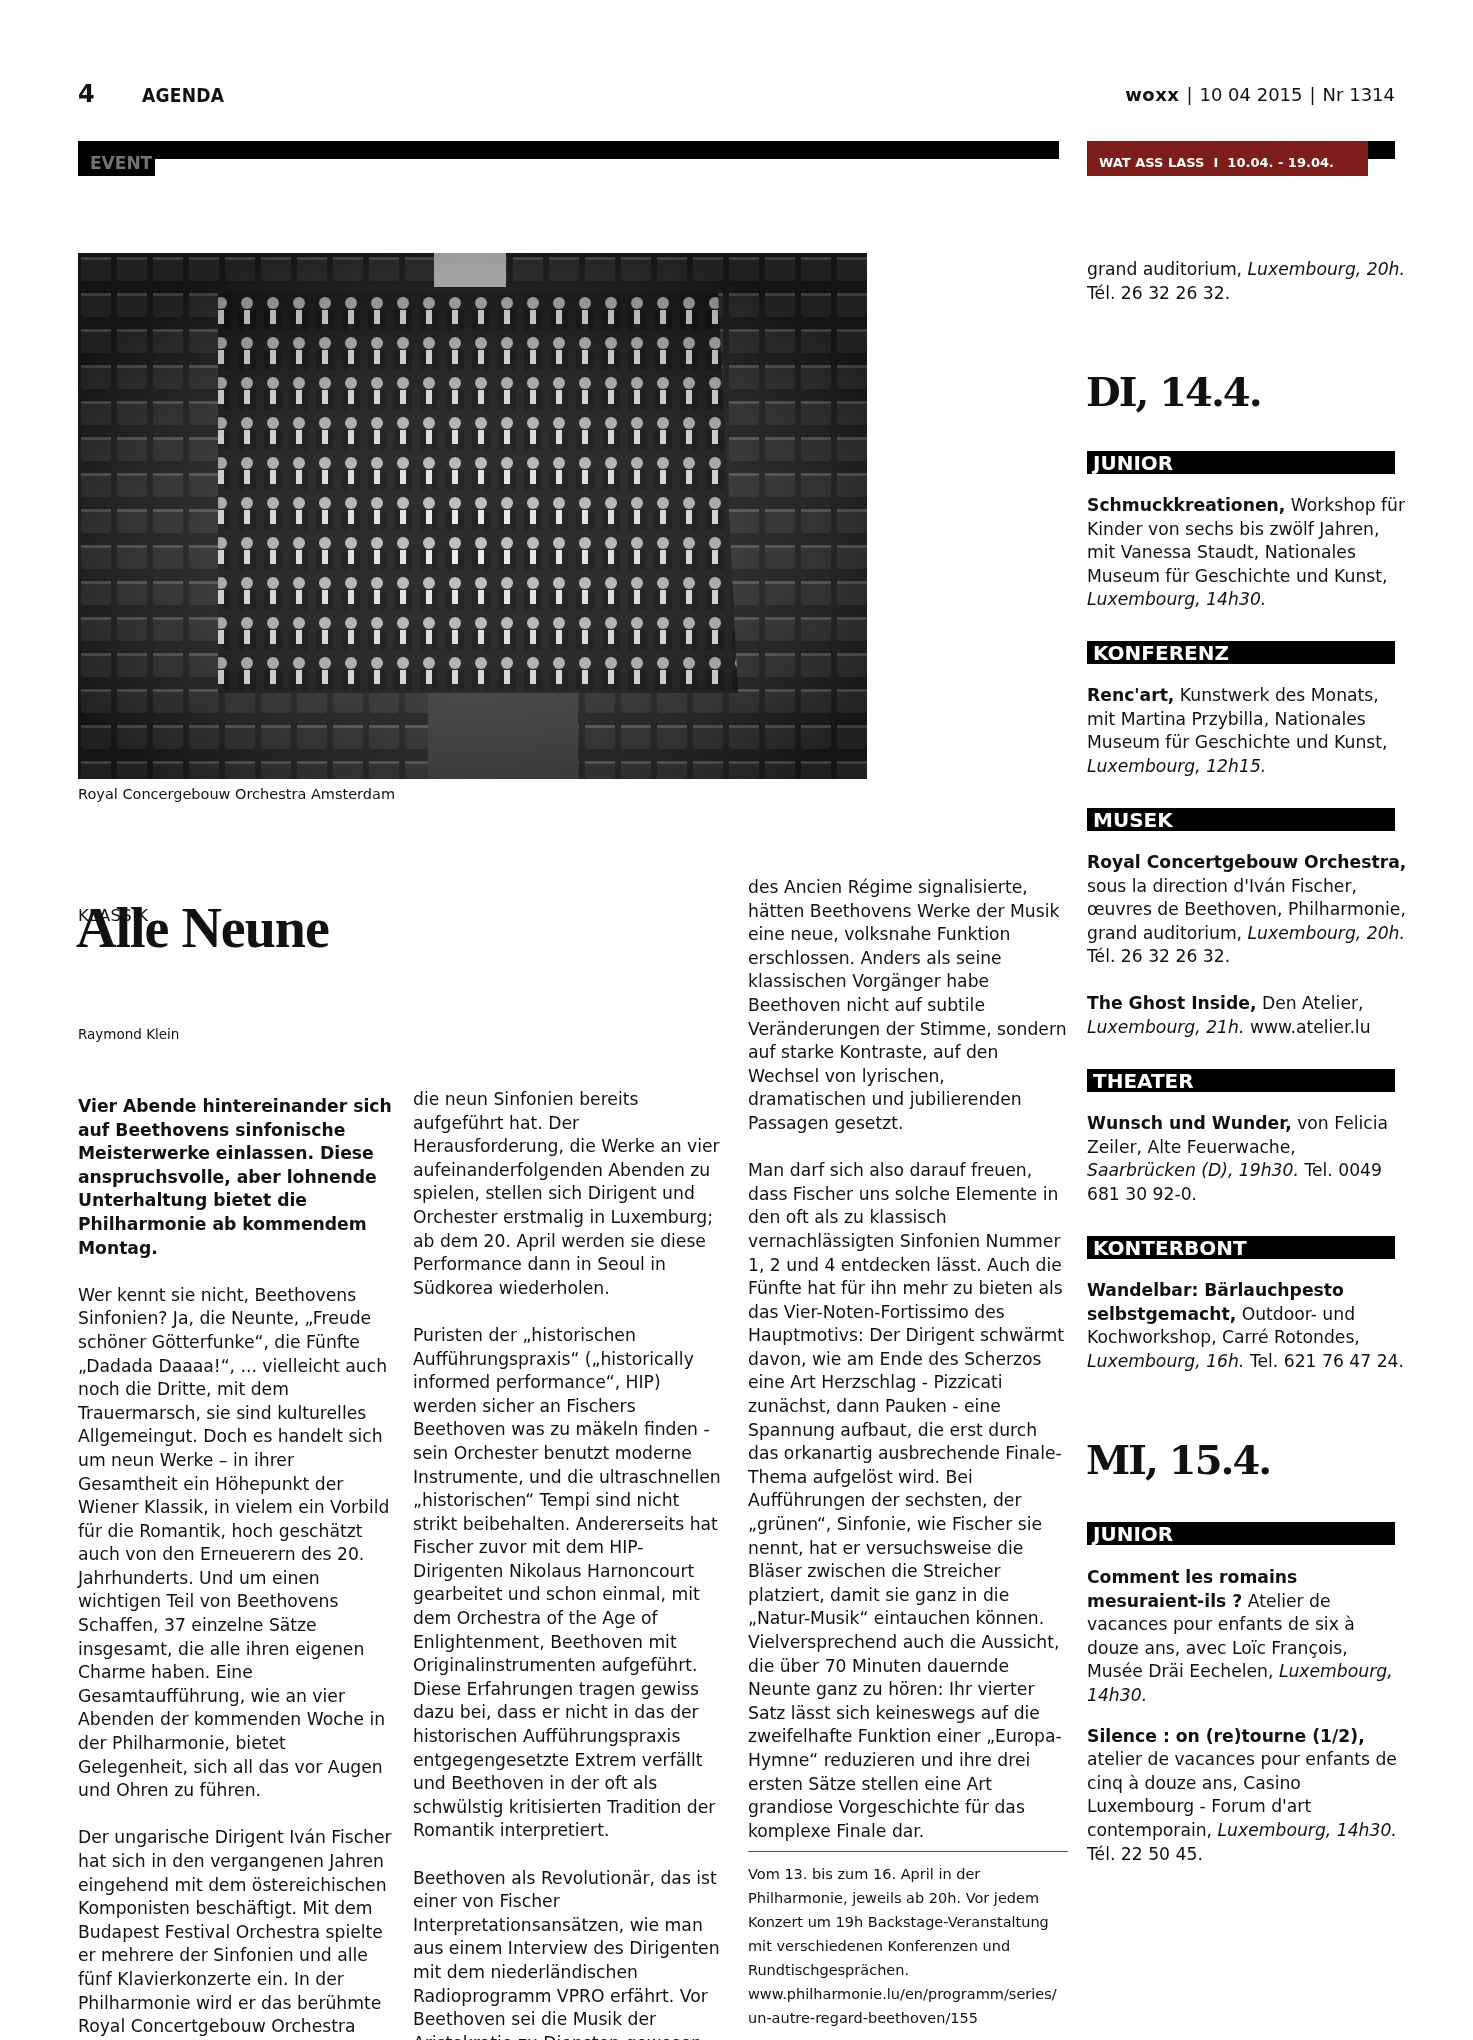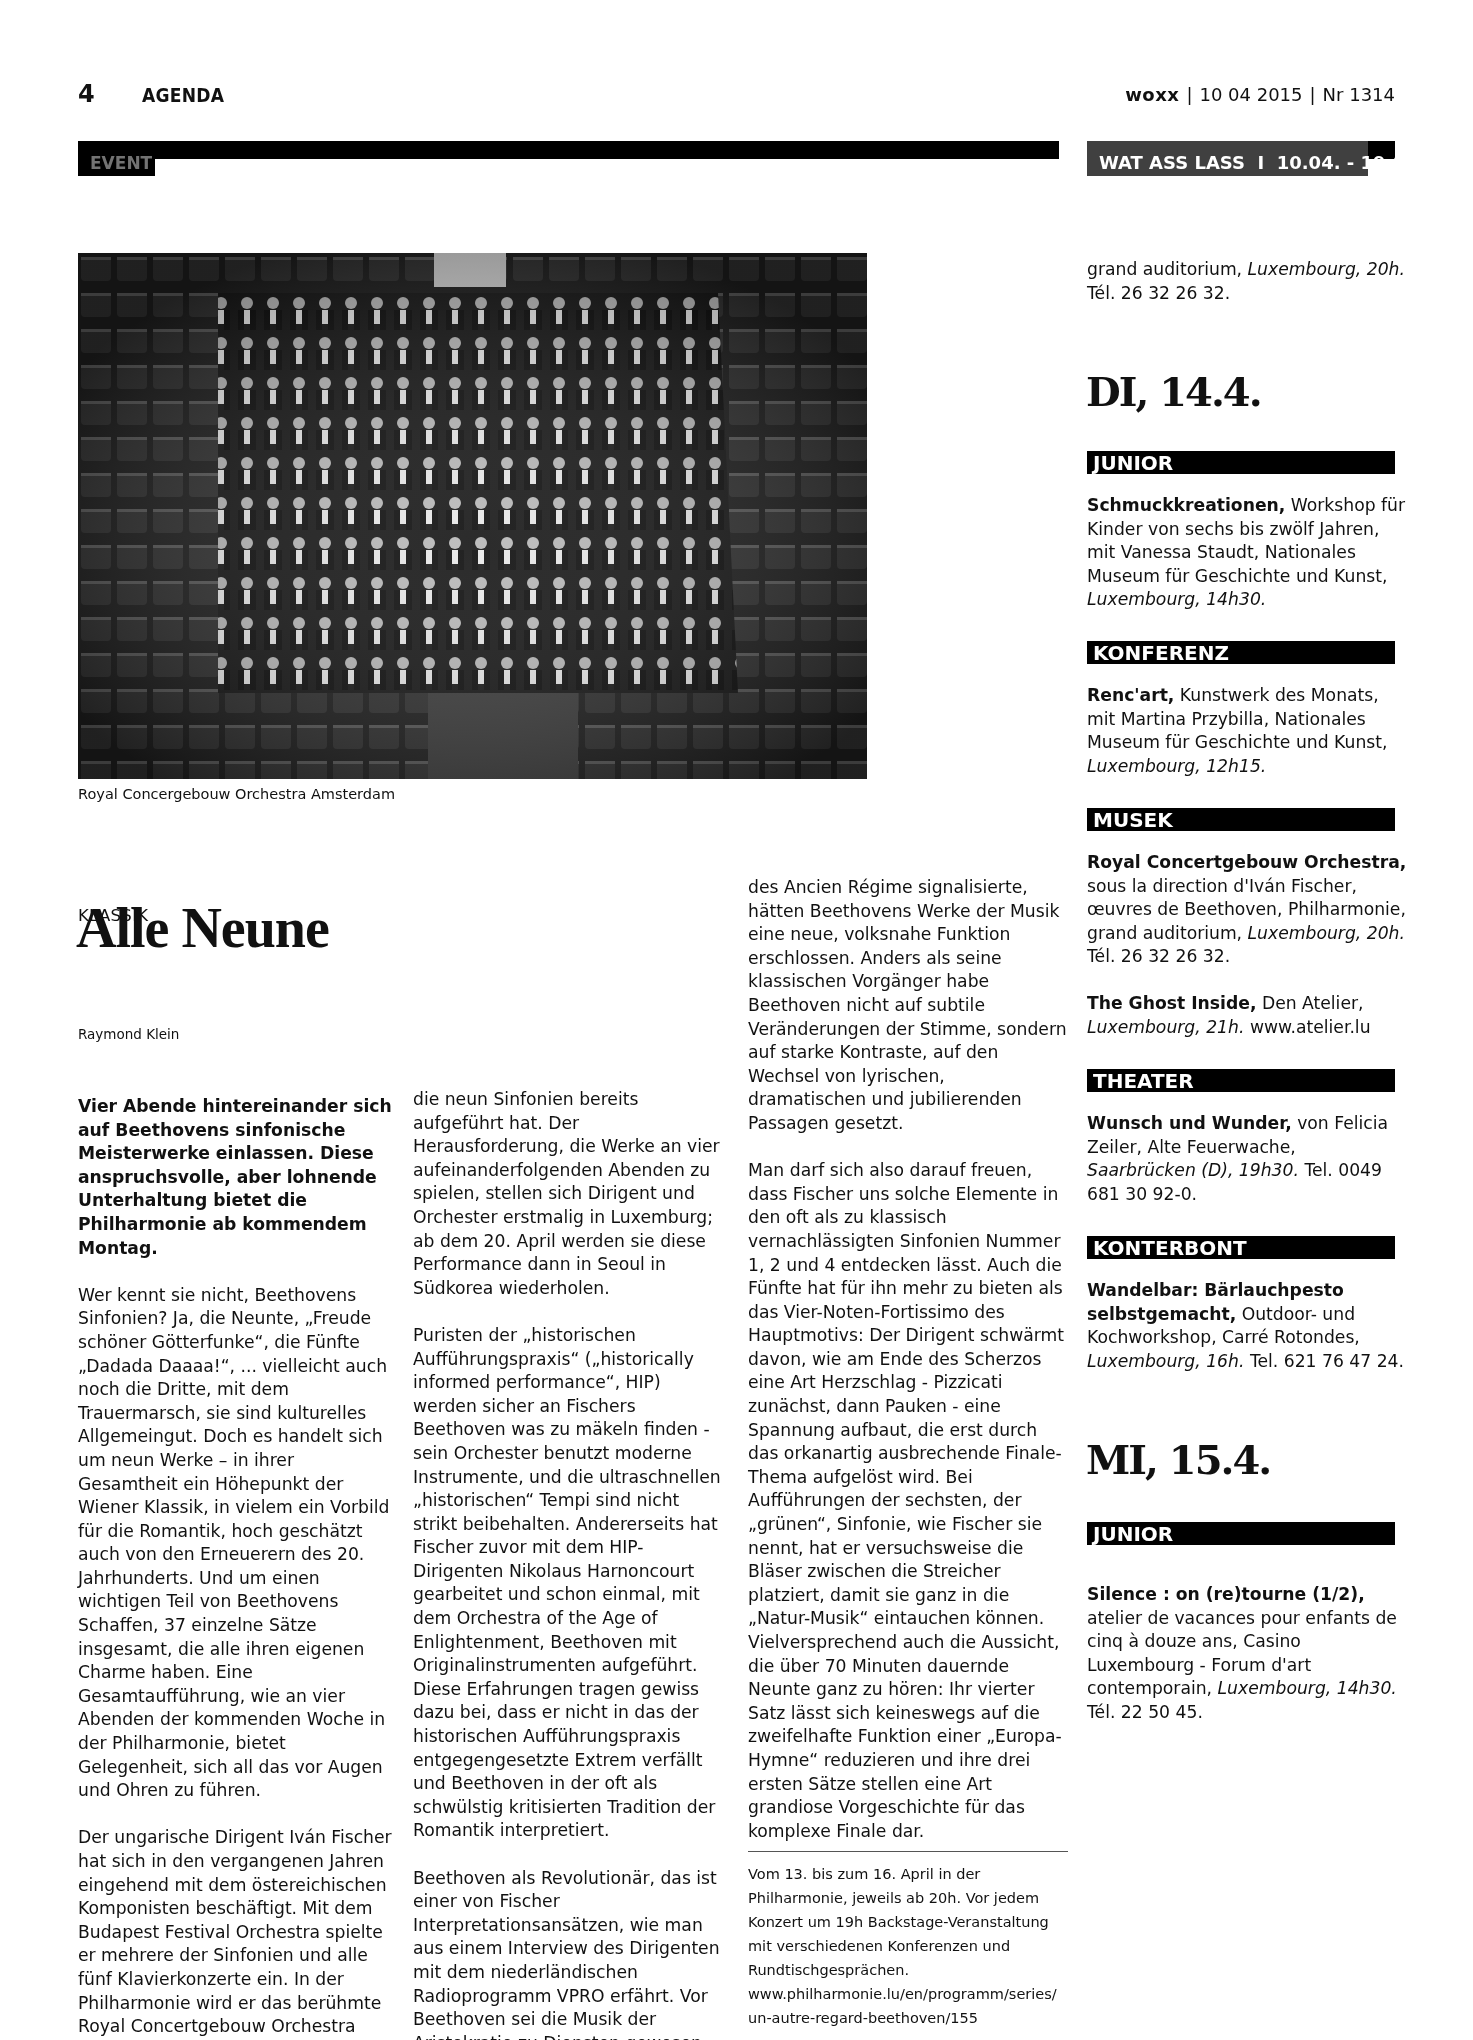--- a/index.html
+++ b/index.html
@@ -8,21 +8,21 @@
   .abs { position: absolute; }
   .pageno { left: 78px; top: 80px; font-weight: 900; font-size: 24px; letter-spacing: -0.5px; }
   .section { left: 142px; top: 84px; font-weight: 900; font-size: 19px; letter-spacing: 0.3px; transform: scaleX(0.9); transform-origin: left; }
   .masthead { right: 78px; top: 84px; font-size: 18px; white-space: nowrap; }
   .masthead .brand { font-weight: 900; letter-spacing: 0.5px; }
   .masthead .sep { margin: 0 7px; }
 
   .eventbar { left: 78px; top: 141px; width: 981px; height: 18px; background: #000; }
   .eventlabel { left: 78px; top: 141px; height: 35px; width: 77px; background: #000; color: #737373; font-weight: 700; font-size: 17px; line-height: 44px; padding-left: 12px; box-sizing: border-box; }
   .watbar { left: 1087px; top: 141px; width: 308px; height: 18px; background: #000; }
-  .watlabel { left: 1087px; top: 141px; height: 35px; width: 281px; background: #404040; color: #fff; font-weight: 700; font-size: 18px; line-height: 44px; padding-left: 12px; box-sizing: border-box; white-space: nowrap; }
+  .watlabel { left: 1087px; top: 141px; height: 35px; width: 281px; background: #7f1d1d; color: #fff; font-weight: 700; font-size: 13px; line-height: 44px; padding-left: 12px; box-sizing: border-box; white-space: nowrap; }
 
   .photo { left: 78px; top: 253px; width: 789px; height: 526px; background: #2a2a2a; overflow: hidden; }
   .photo svg { display: block; }
   .caption { left: 78px; top: 786px; font-size: 14.5px; }
 
   .kicker { left: 78px; top: 906px; font-size: 16.5px; letter-spacing: 0.3px; }
   .headline { left: 76px; top: 896px; font-family: Liberation Serif, serif; font-weight: 900; font-size: 56px; letter-spacing: -1px; }
   .byline { left: 78px; top: 1026px; font-size: 13.5px; }
 
   .col { position: absolute; font-size: 17.2px; line-height: 23.6px; width: 315px; }
@@ -134,14 +134,15 @@
 </div>
 
 <div class="cat" style="top:1236px">KONTERBONT</div>
 <div class="rcol" style="top:1279px">
   <p><b>Wandelbar: Bärlauchpesto selbstgemacht,</b><span> Outdoor- und Kochworkshop, Carré Rotondes, </span><span class="it">Luxembourg, 16h.</span><span> Tel. 621 76 47 24.</span></p>
 </div>
 
 <div class="day" style="top:1436px">MI, 15.4.</div>
 <div class="cat" style="top:1522px">JUNIOR</div>
 <div class="rcol" style="top:1566px">
+  <p><b>Comment les romains mesuraient-ils ?</b><span> Atelier de vacances pour enfants de six à douze ans, avec Loïc François, Musée Dräi Eechelen, </span><span class="it">Luxembourg, 14h30.</span></p>
   <p style="margin-top:17px"><b>Silence : on (re)tourne (1/2),</b><span> atelier de vacances pour enfants de cinq à douze ans, Casino Luxembourg - Forum d'art contemporain, </span><span class="it">Luxembourg, 14h30.</span><span> Tél. 22 50 45.</span></p>
 </div>
 
 </body></html>

